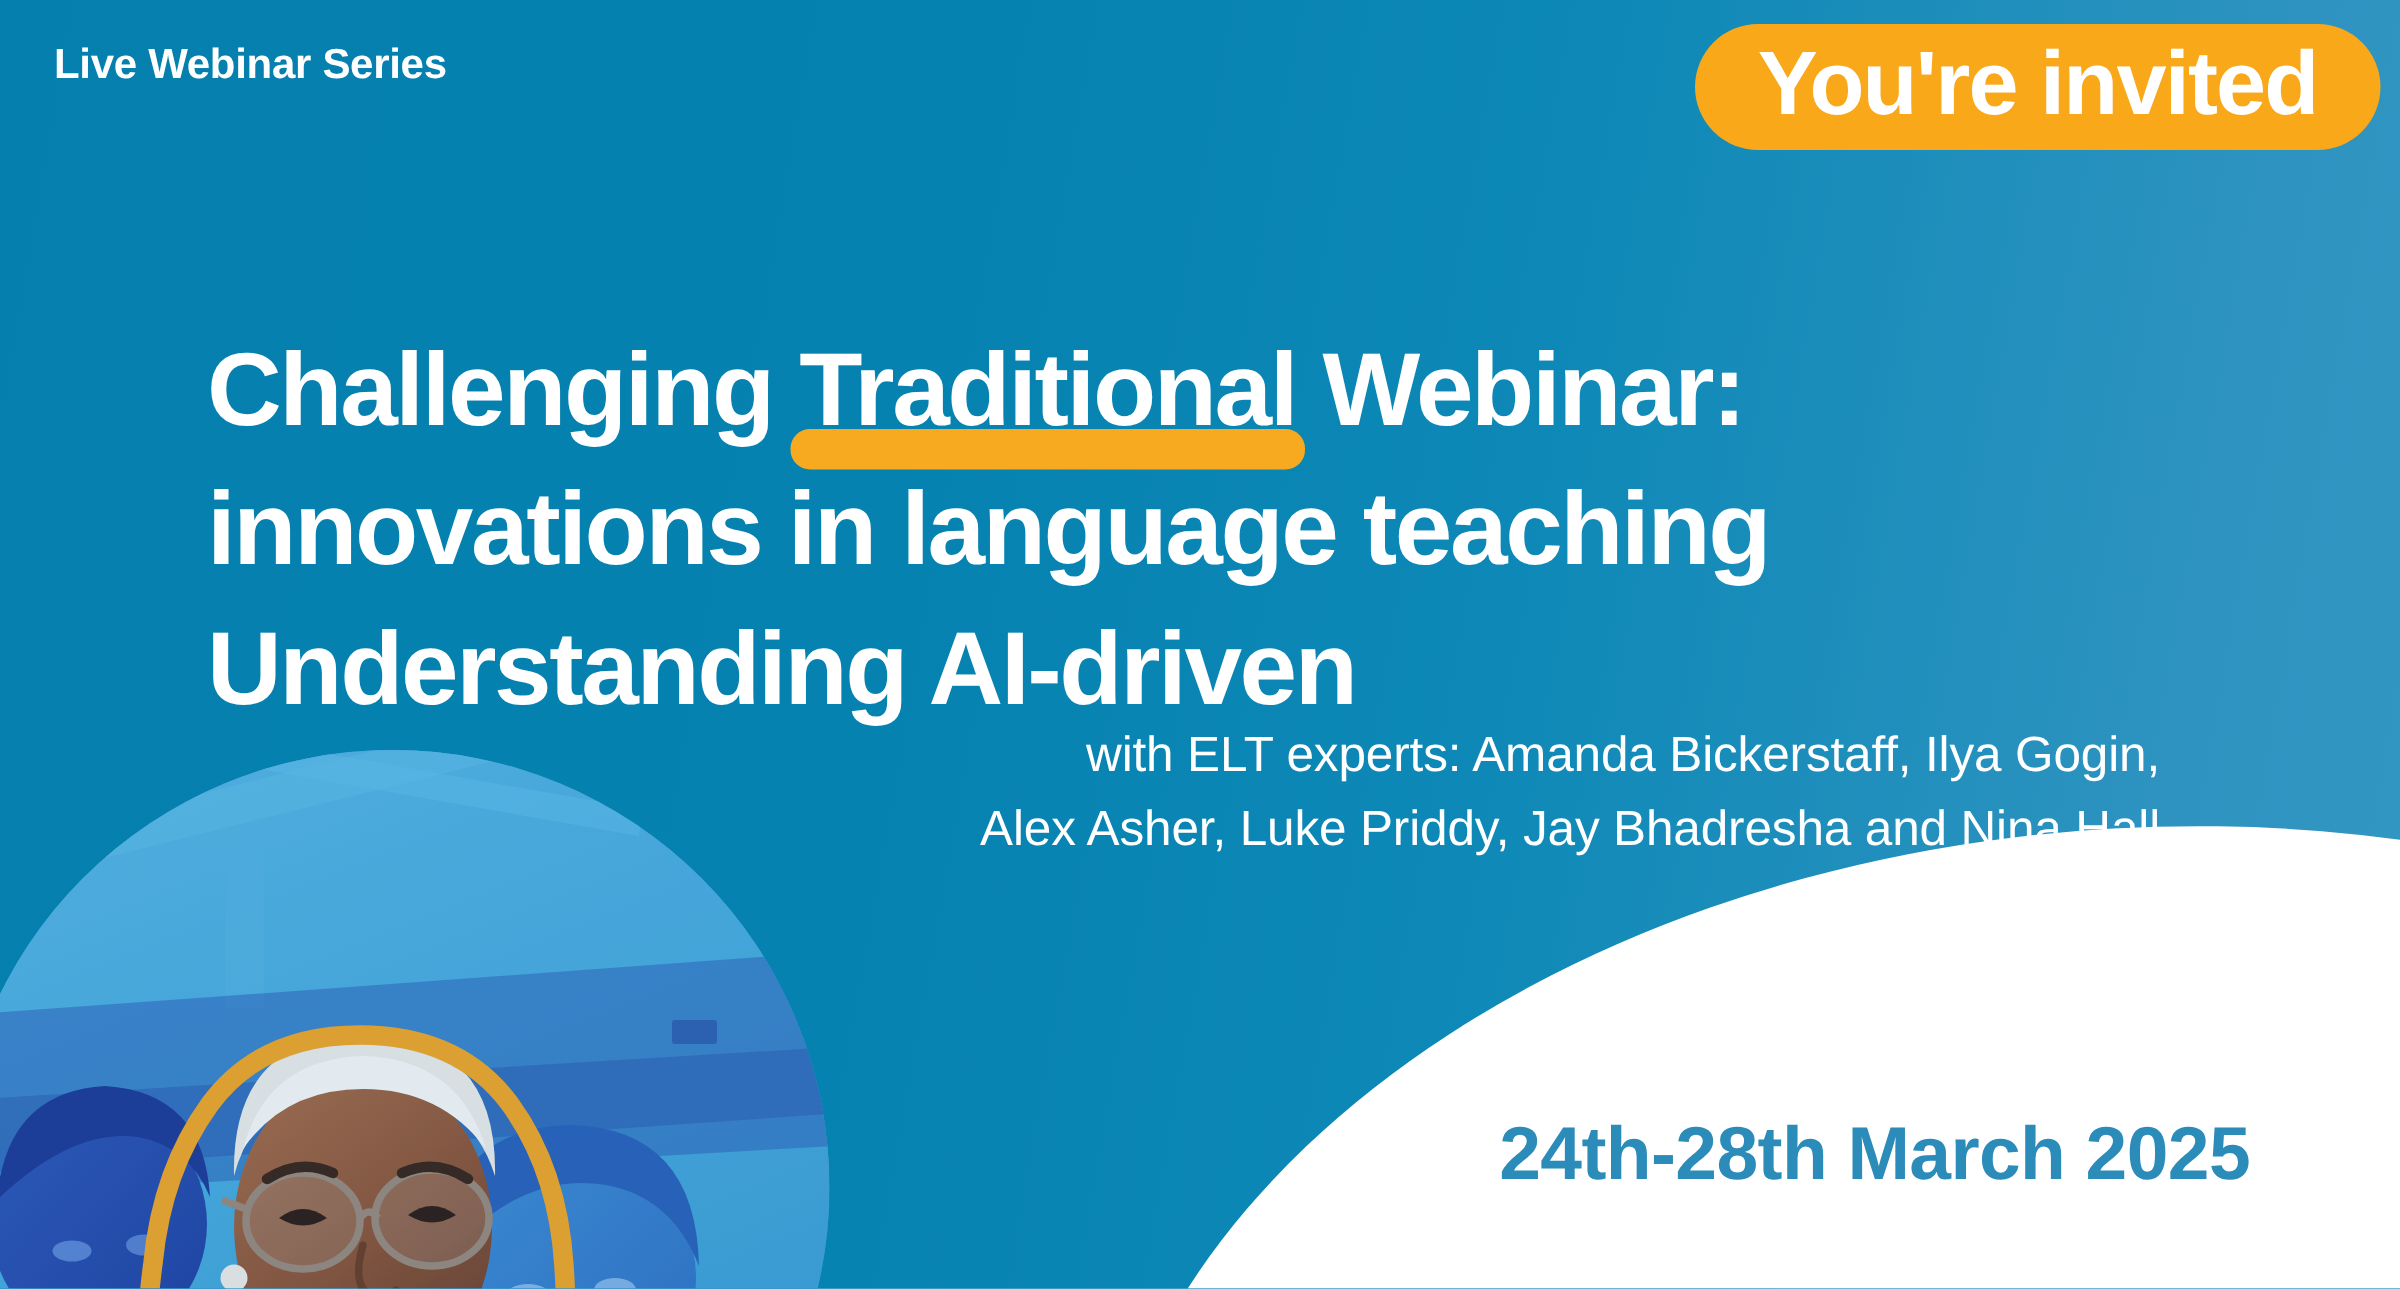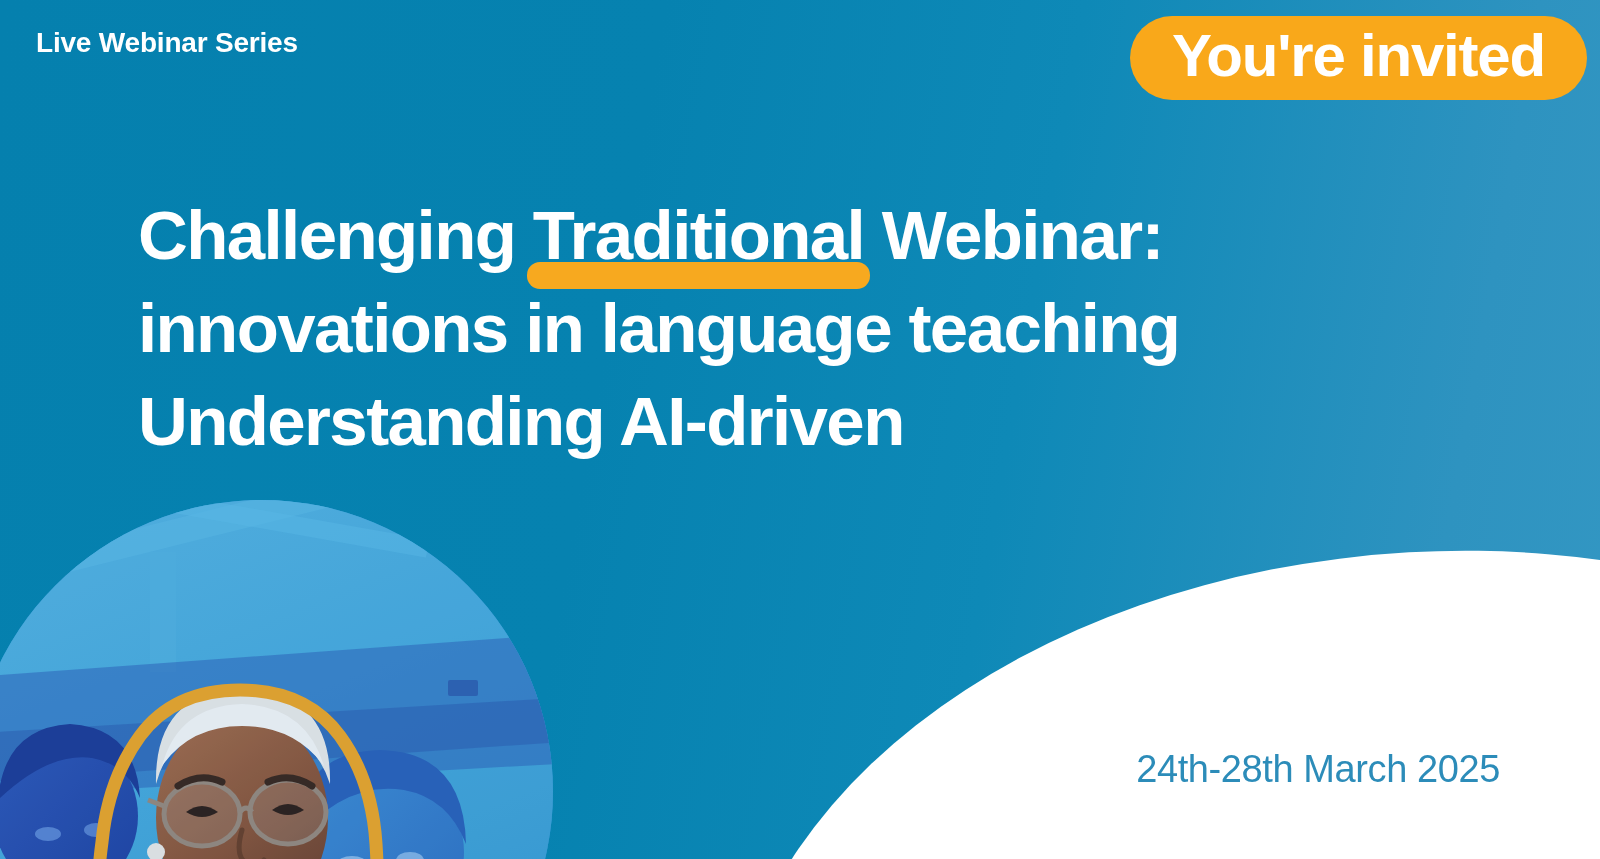--- a/index.html
+++ b/index.html
@@ -76,20 +76,21 @@
     line-height:93px;
     letter-spacing:-1.6px;
     white-space:nowrap;
   }
   .headline .hl-line { display:block; position:relative; }
 
   .hl-mark {
     position:relative;
     display:inline-block;
     z-index:1;
+    margin-top:24px;
   }
   .hl-mark::before {
     content:"";
     position:absolute;
     left:-6px;
     right:-6px;
     bottom:-7px;
     height:27px;
     background:#f7a91f;
     border-radius:13px;
@@ -112,24 +113,25 @@
   .subtitle .sub-line { display:block; }
 
   
   .date-block {
     position:absolute;
     right:100px;
     bottom:62px;
     text-align:right;
     z-index:6;
     color:#2c8cb9;
-    font-size:38px;
+    font-size:50px;
     line-height:56px;
     letter-spacing:-0.4px;
     white-space:nowrap;
+    font-weight:bold;
   }
   .date-block .date-line { display:block; }
 
   
   .photo-circle {
     position:absolute;
     left:-30px;
     top:500px;
     width:583px;
     height:583px;
@@ -252,18 +254,22 @@
   <div class="invited-pill">
     <span class="pill-text">You're invited</span>
   </div>
 
   <h1 class="headline">
     <span class="hl-line"><span>Challenging </span><span class="hl-mark">Traditional</span><span> Webinar:</span></span>
     <span class="hl-line">innovations in language teaching</span>
     <span class="hl-line">Understanding AI-driven</span>
   </h1>
 
+  <div class="subtitle">
+    <span class="sub-line">with ELT experts: Amanda Bickerstaff, Ilya Gogin,</span>
+    <span class="sub-line">Alex Asher, Luke Priddy, Jay Bhadresha and Nina Hall</span>
+  </div>
 
   <div class="date-block">
     <span class="date-line">24th-28th March 2025</span>
   </div>
 
 </div>
 
 </body></html>

